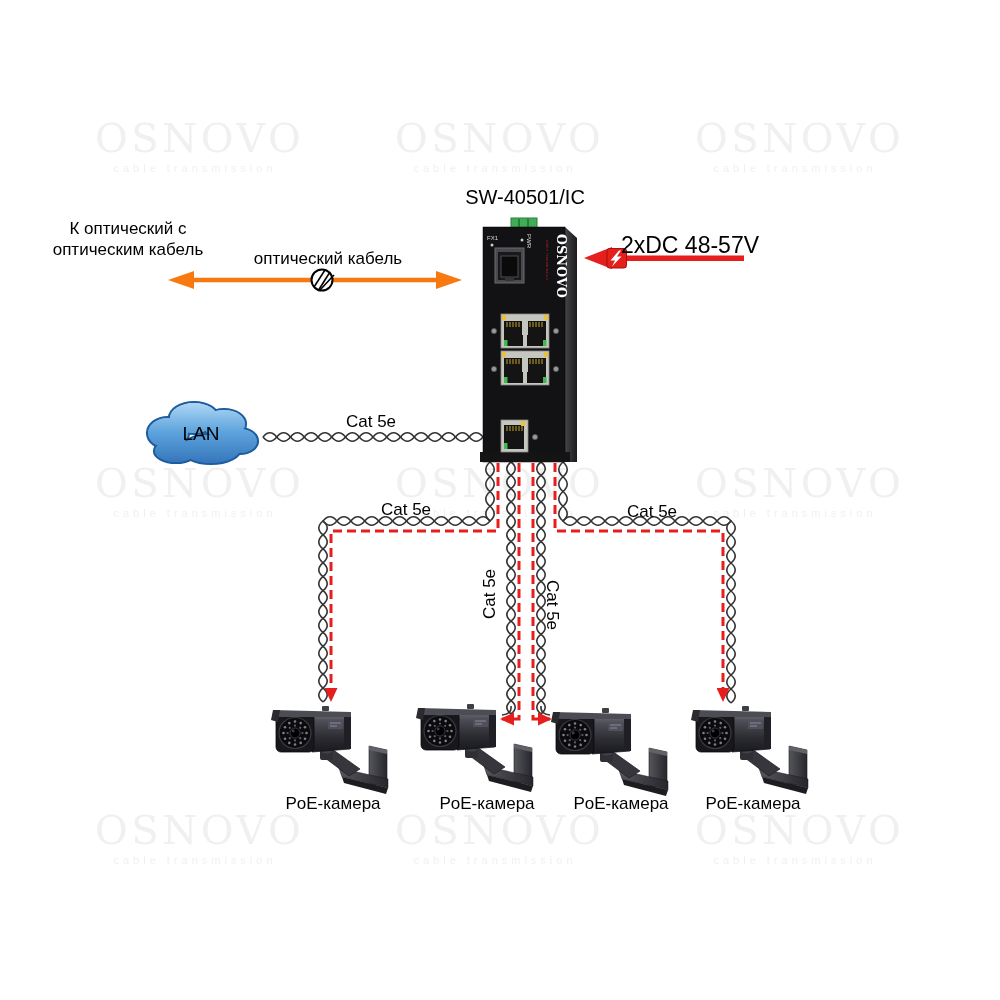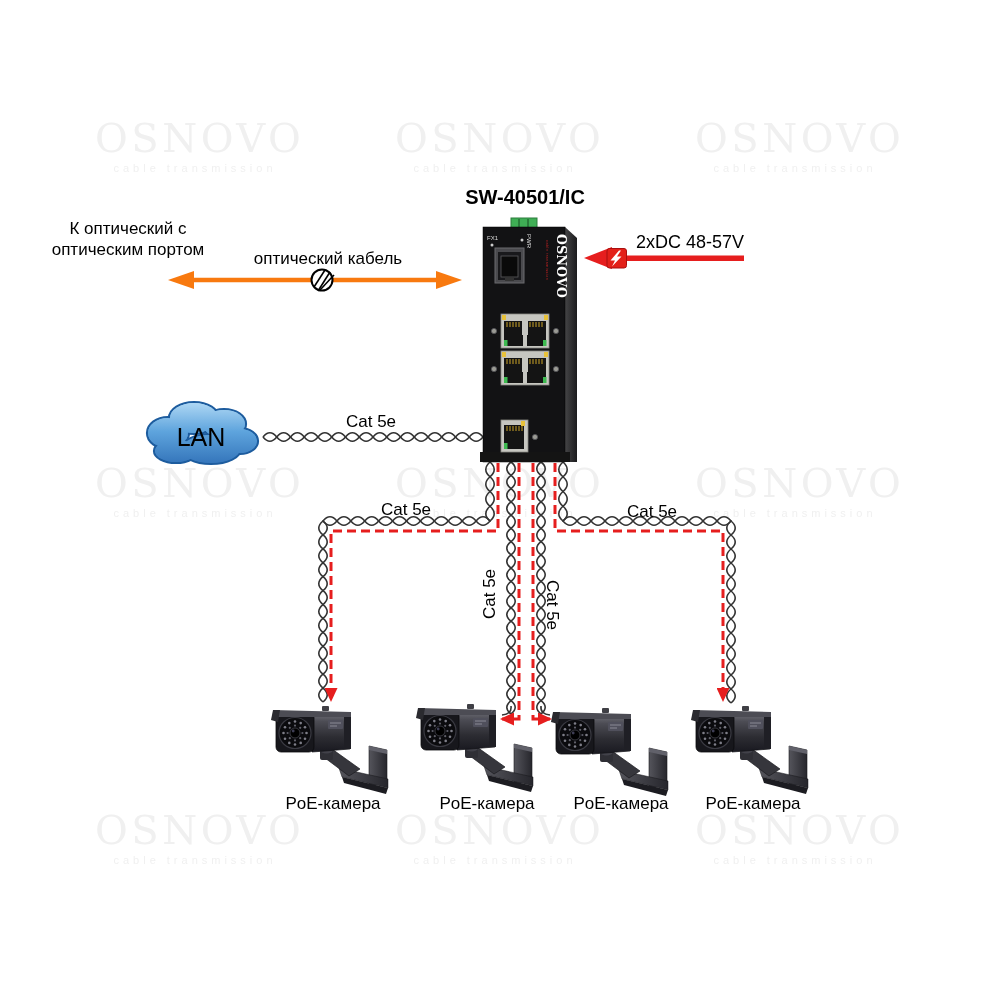--- a/index.html
+++ b/index.html
@@ -3,21 +3,21 @@
 <meta charset="utf-8">
 <style>
   html,body{margin:0;padding:0;background:#fff;}
   .page{position:relative;width:1000px;height:1000px;background:#fff;overflow:hidden;
         font-family:"Liberation Sans",sans-serif;}
   .wm{position:absolute;width:200px;text-align:center;pointer-events:none;}
   .wm .t{font-family:"DejaVu Serif",serif;font-size:40px;letter-spacing:3.5px;line-height:1;}
   .wm .s{font-size:11px;letter-spacing:4px;margin-top:4px;}
   .lbl{position:absolute;color:#000;font-size:17px;white-space:nowrap;}
   .ctr{transform:translateX(-50%);}
-  .title{font-weight:bold;font-size:20px;}
+  .title{font-weight:normal;font-size:20px;}
   svg{position:absolute;left:0;top:0;}
 </style>
 </head>
 <body>
 
 <div class="page">
 
   <div class="wm" style="left: 95px; top: 118px; color: rgb(240, 240, 240);">
       <div class="t">OSNOVO</div>
       <div class="s">cable transmission</div>
@@ -284,24 +284,24 @@
     </g>
 
     <use href="#cam" x="276" y="710"></use>
     <use href="#cam" x="421" y="708"></use>
     <use href="#cam" x="556" y="712"></use>
     <use href="#cam" x="696" y="710"></use>
   </svg>
 
   <div class="lbl title ctr" style="left:525px;top:186px">SW-40501/IC</div>
   <div class="lbl ctr" style="left:128px;top:219px">К оптический с</div>
-  <div class="lbl ctr" style="left:128px;top:240px">оптическим портом</div>
+  <div class="lbl ctr" style="left:128px;top:240px">оптическим кабель</div>
   <div class="lbl ctr" style="left:328px;top:249px">оптический кабель</div>
-  <div class="lbl ctr" style="left:690px;top:232px;font-size:18px">2xDC 48-57V</div>
-  <div class="lbl ctr" style="left:201px;top:423px;font-size:25px">LAN</div>
+  <div class="lbl ctr" style="left:690px;top:232px;font-size:23px">2xDC 48-57V</div>
+  <div class="lbl ctr" style="left:201px;top:423px;font-size:19px">LAN</div>
   <div class="lbl ctr" style="left:371px;top:412px">Cat 5e</div>
   <div class="lbl ctr" style="left:406px;top:500px">Cat 5e</div>
   <div class="lbl ctr" style="left:652px;top:502px">Cat 5e</div>
   <div class="lbl" style="left:490px;top:594px;transform:translate(-50%,-50%) rotate(-90deg)">Cat 5e</div>
   <div class="lbl" style="left:552px;top:605px;transform:translate(-50%,-50%) rotate(90deg)">Cat 5e</div>
   <div class="lbl ctr" style="left:333px;top:794px">PoE-камера</div>
   <div class="lbl ctr" style="left:487px;top:794px">PoE-камера</div>
   <div class="lbl ctr" style="left:621px;top:794px">PoE-камера</div>
   <div class="lbl ctr" style="left:753px;top:794px">PoE-камера</div>
 </div>

